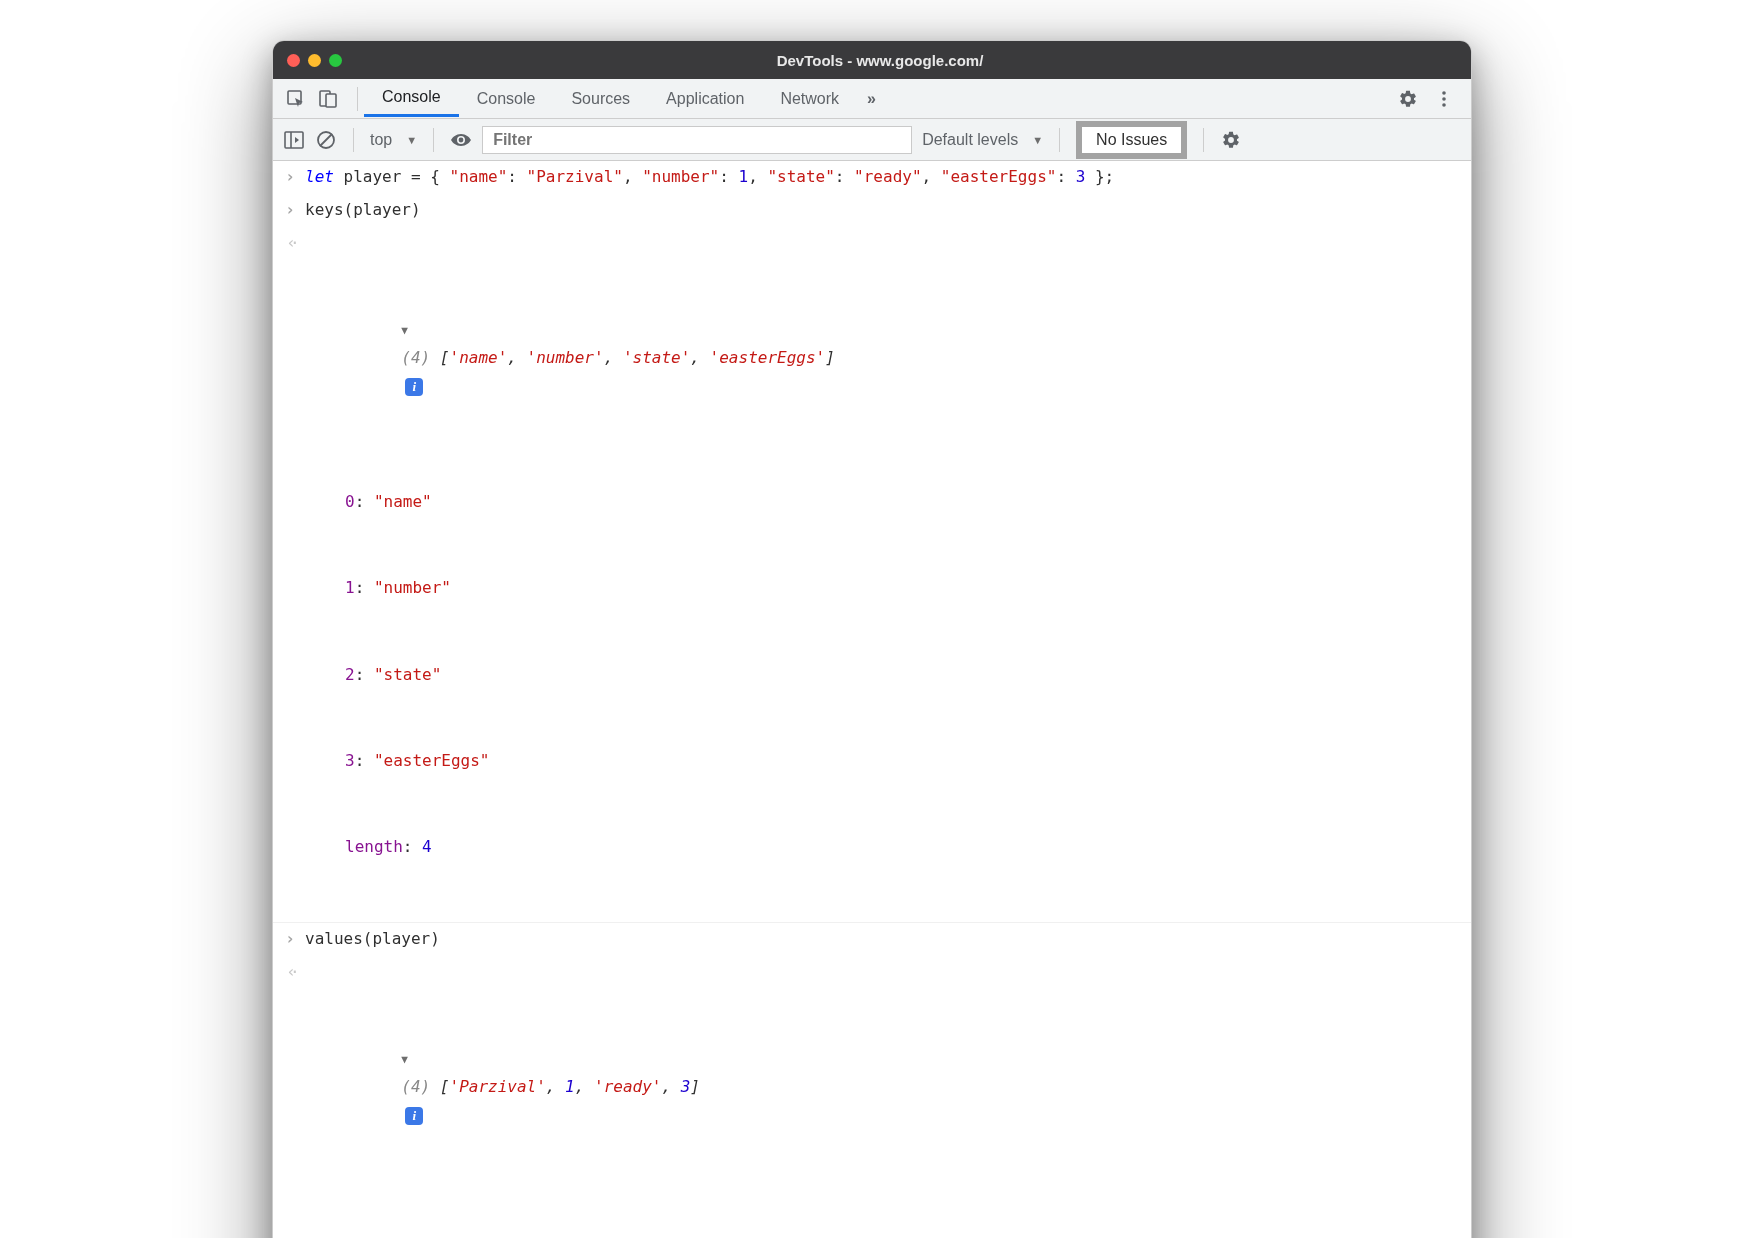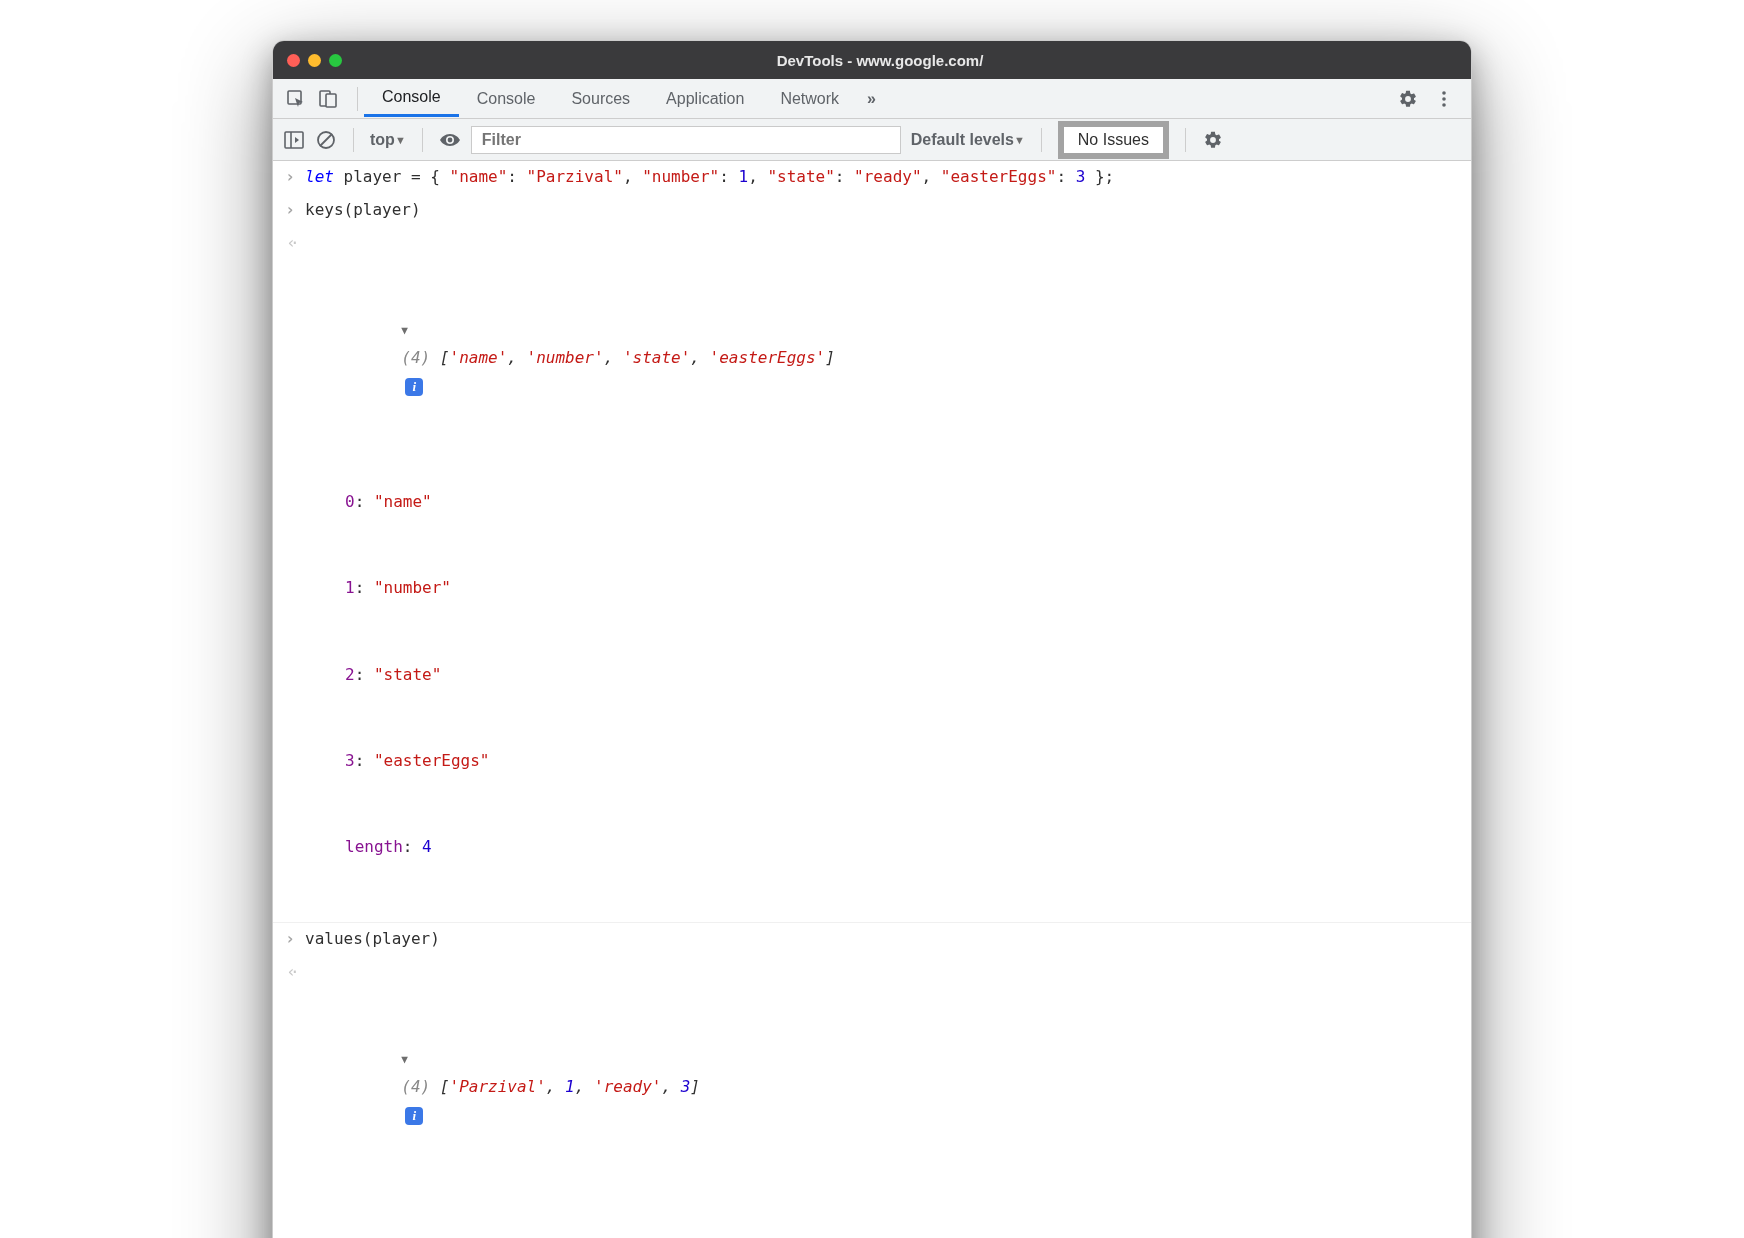--- a/index.html
+++ b/index.html
@@ -45,21 +45,21 @@
     .icon-btn { width: 22px; height: 22px; display:flex; align-items:center; justify-content:center; color:#5f6368; cursor:pointer; }
     .divider { width:1px; height:24px; background:#cdcdcd; margin: 0 6px; }
     .tab { padding: 0 18px; height: 100%; display:flex; align-items:center; color:#5f6368; font-size:16px; cursor:pointer; }
     .tab.active { color:#202124; border-bottom: 3px solid #1a73e8; font-weight: 500; }
     .tab-icons-right { margin-left:auto; display:flex; align-items:center; gap:14px; padding-right:10px; color:#5f6368; }
     .toolbar {
       display:flex; align-items:center; height:42px; border-bottom:1px solid #cdcdcd;
       background:#f1f3f4; padding: 0 10px; gap: 10px;
     }
     .toolbar .dropdown {
-      display:flex; align-items:center; gap:0; color:#5f6368; font-size:16px; cursor:pointer;font-weight:bold;
+      display:flex; align-items:center; gap:14px; color:#5f6368; font-size:16px; cursor:pointer;
     }
     .filter-input {
       flex: 0 0 430px; height: 28px; border:1px solid #cacaca; background:#fff;
       padding: 0 10px; font-size:16px; color:#5f6368; outline:none;font-weight:bold;
     }
     .issues-btn {
       border:6px solid #a3a3a3; background:#fff; padding: 4px 14px; font-size:16px; color:#303030; cursor:pointer;
     }
     .console {
       font-family: Menlo, Monaco, Consolas, monospace; font-size: 16px;

